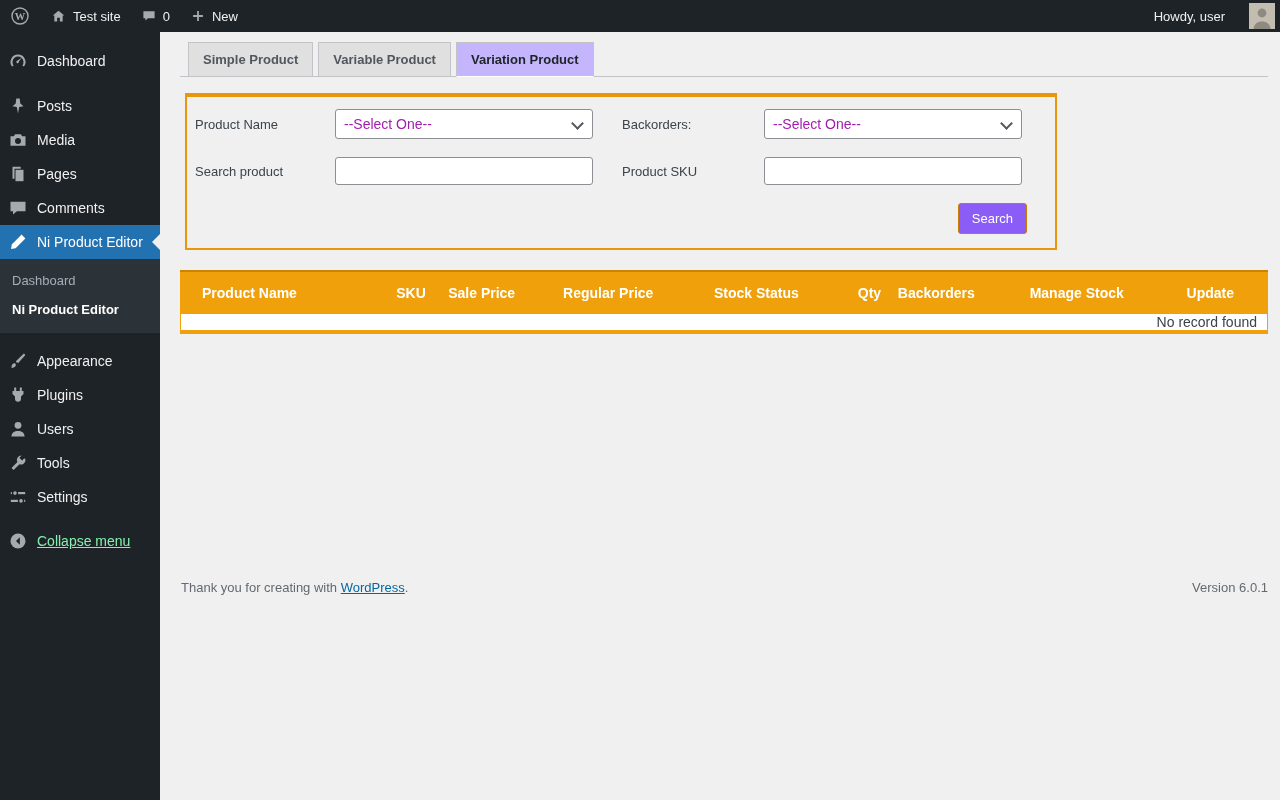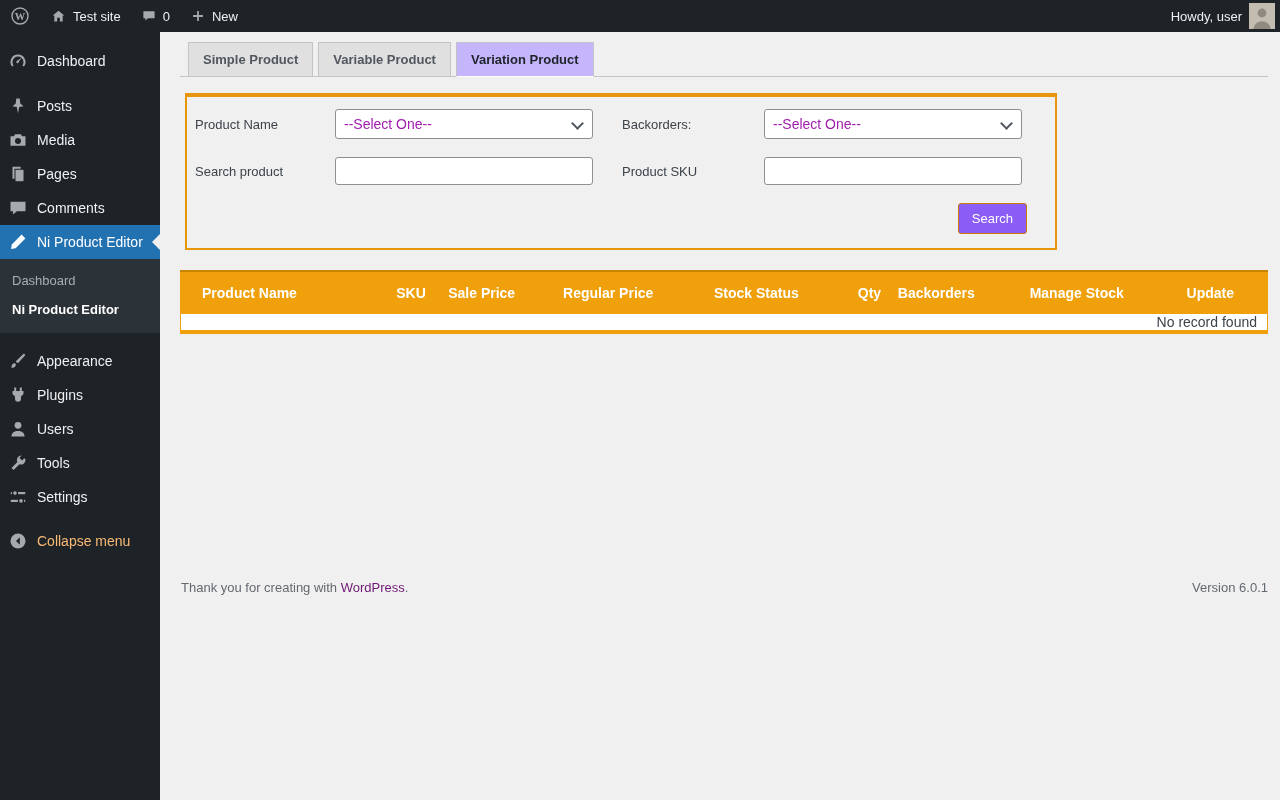--- a/index.html
+++ b/index.html
@@ -10,21 +10,21 @@
     background:#f0f0f1; color:#3c434a; font-size:13px;
   }
 
   
   #adminbar {
     position:fixed; top:0; left:0; right:0; height:32px; background:#1d2327;
     display:flex; align-items:center; z-index:100; color:#f0f0f1; font-size:13px;
   }
   .ab-item { display:flex; align-items:center; gap:6px; height:32px; padding:0 10px; cursor:pointer; }
   .ab-item svg { color:#a7aaad; display:block; }
-  .ab-right { margin-left:auto; display:flex; align-items:center; gap:7px; padding-right:5px; }
+  .ab-right { margin-left:auto; display:flex; align-items:center; gap:24px; padding-right:5px; }
   .avatar { width:26px; height:26px; display:block; cursor:pointer; }
 
   
   #sidebar {
     position:fixed; top:32px; left:0; bottom:0; width:160px; background:#1d2327;
     color:#f0f0f1; padding-top:12px; font-size:14px; z-index:50;
   }
   .menu-item {
     position:relative; display:flex; align-items:center; gap:9px;
     height:34px; padding:0 8px; cursor:pointer; color:#f0f0f1;
@@ -33,21 +33,21 @@
   .menu-item.active { background:#2271b1; color:#fff; }
   .menu-item.active svg { color:#fff; }
   .menu-item.active::after {
     content:''; position:absolute; right:0; top:50%; margin-top:-8px;
     border:8px solid transparent; border-right-color:#f0f0f1;
   }
   .menu-sep { height:11px; }
   .submenu { background:#2c3338; padding:7px 0 9px; }
   .submenu-item { padding:7px 12px; font-size:13px; color:#a7aeb5; cursor:pointer; }
   .submenu-item.current { color:#fff; font-weight:bold; }
-  .collapse-item { margin-top:10px; color:#fdba74; }
+  .collapse-item { margin-top:10px; color:#86efac;text-decoration:underline; }
 
   
   #content { margin-left:160px; height:608px; padding-top:32px; display:flex; flex-direction:column; }
   .main { flex:1 1 auto; padding:10px 12px 0 20px; }
 
   
   .tabs { position:relative; display:flex; align-items:flex-end; padding-left:8px; gap:5px; }
   .tabs::after { content:''; position:absolute; left:0; right:0; bottom:0; height:1px; background:#c3c4c7; }
   .tab {
     position:relative; z-index:1; padding:9px 14px; font-size:13px; font-weight:600;
@@ -99,21 +99,21 @@
   .ptable th:first-child { padding-left:21px; }
   .ptable td {
     background:#fff; text-align:right; padding:0 10px; font-size:14px; color:#3c434a;
   }
 
   
   .footer {
     flex:0 0 auto; display:flex; justify-content:space-between; align-items:flex-end;
     padding:10px 12px 13px 21px; font-size:13px; color:#646970;
   }
-  .footer a { color:#701a75; cursor:pointer; }
+  .footer a { color:#0369a1; text-decoration:underline; cursor:pointer; }
 </style>
 </head>
 <body>
 
 <div id="adminbar">
   <div class="ab-item">
     <span>
       <svg viewBox="0 0 20 20" width="20" height="20">
           <circle cx="10" cy="10" r="8" fill="none" stroke="currentColor" stroke-width="1.4"></circle>
           <text x="10" y="13.8" text-anchor="middle" font-size="10.5" fill="currentColor" font-family="Liberation Serif, serif" font-weight="bold">W</text>

